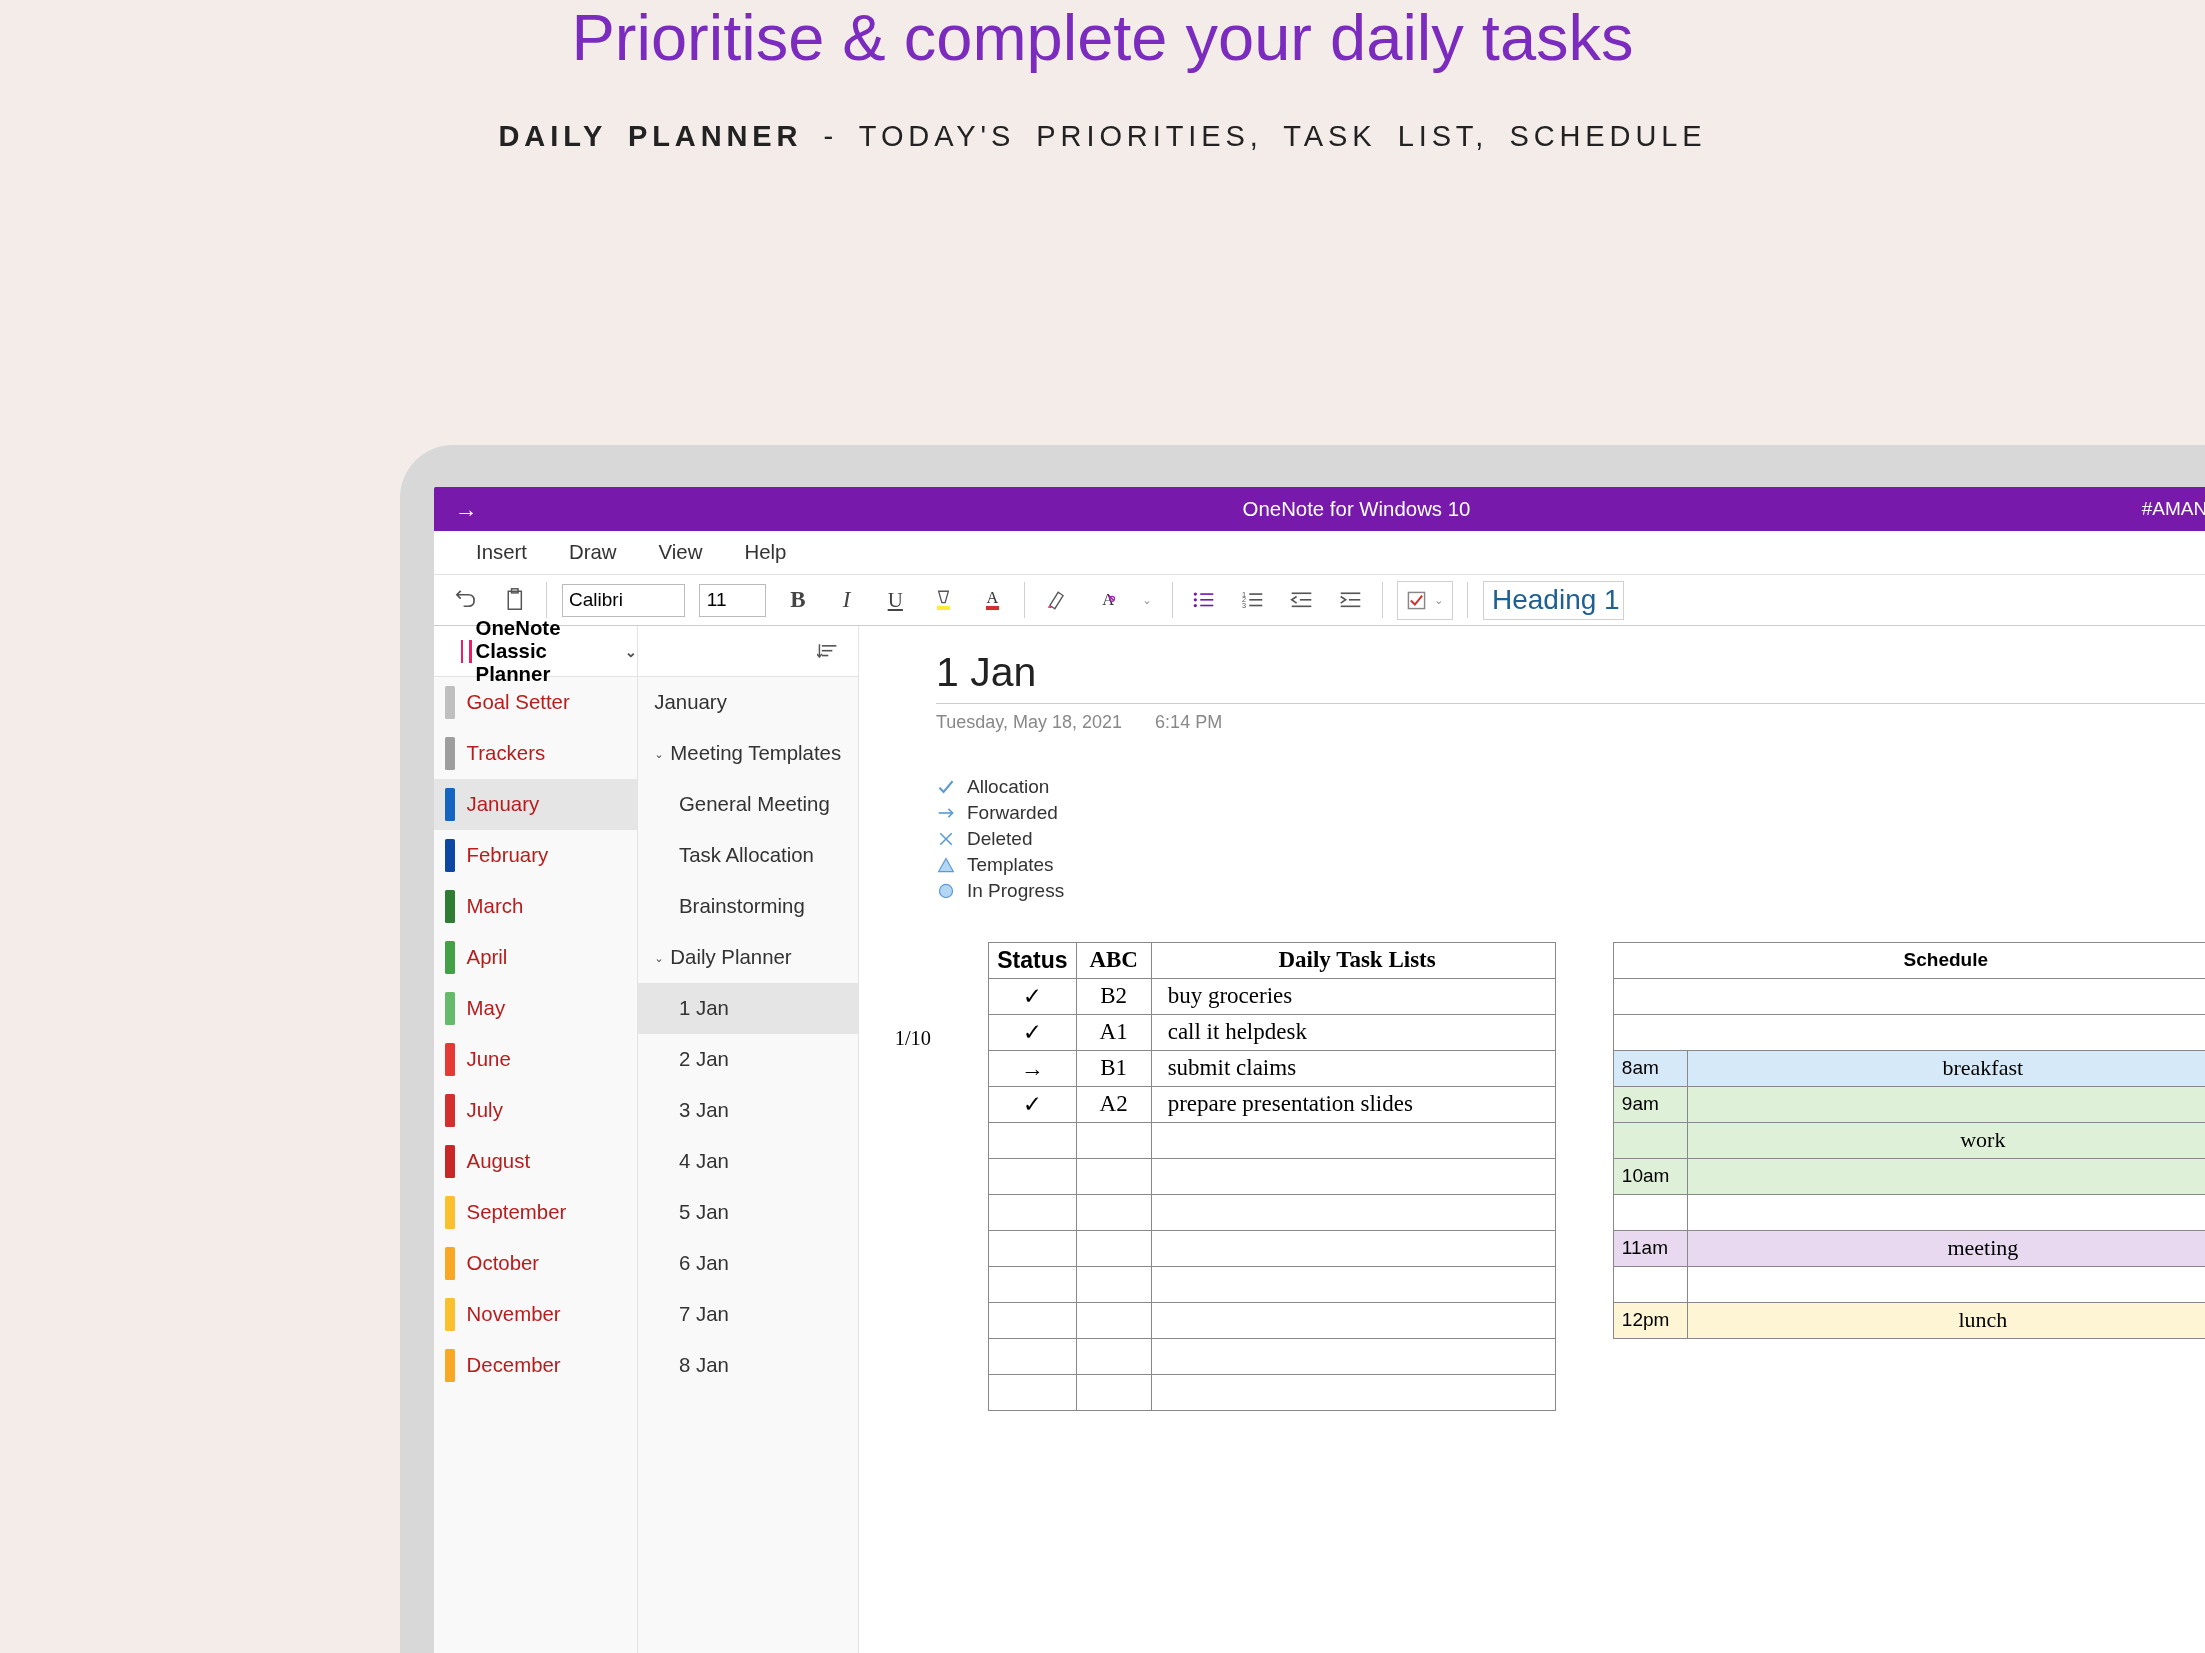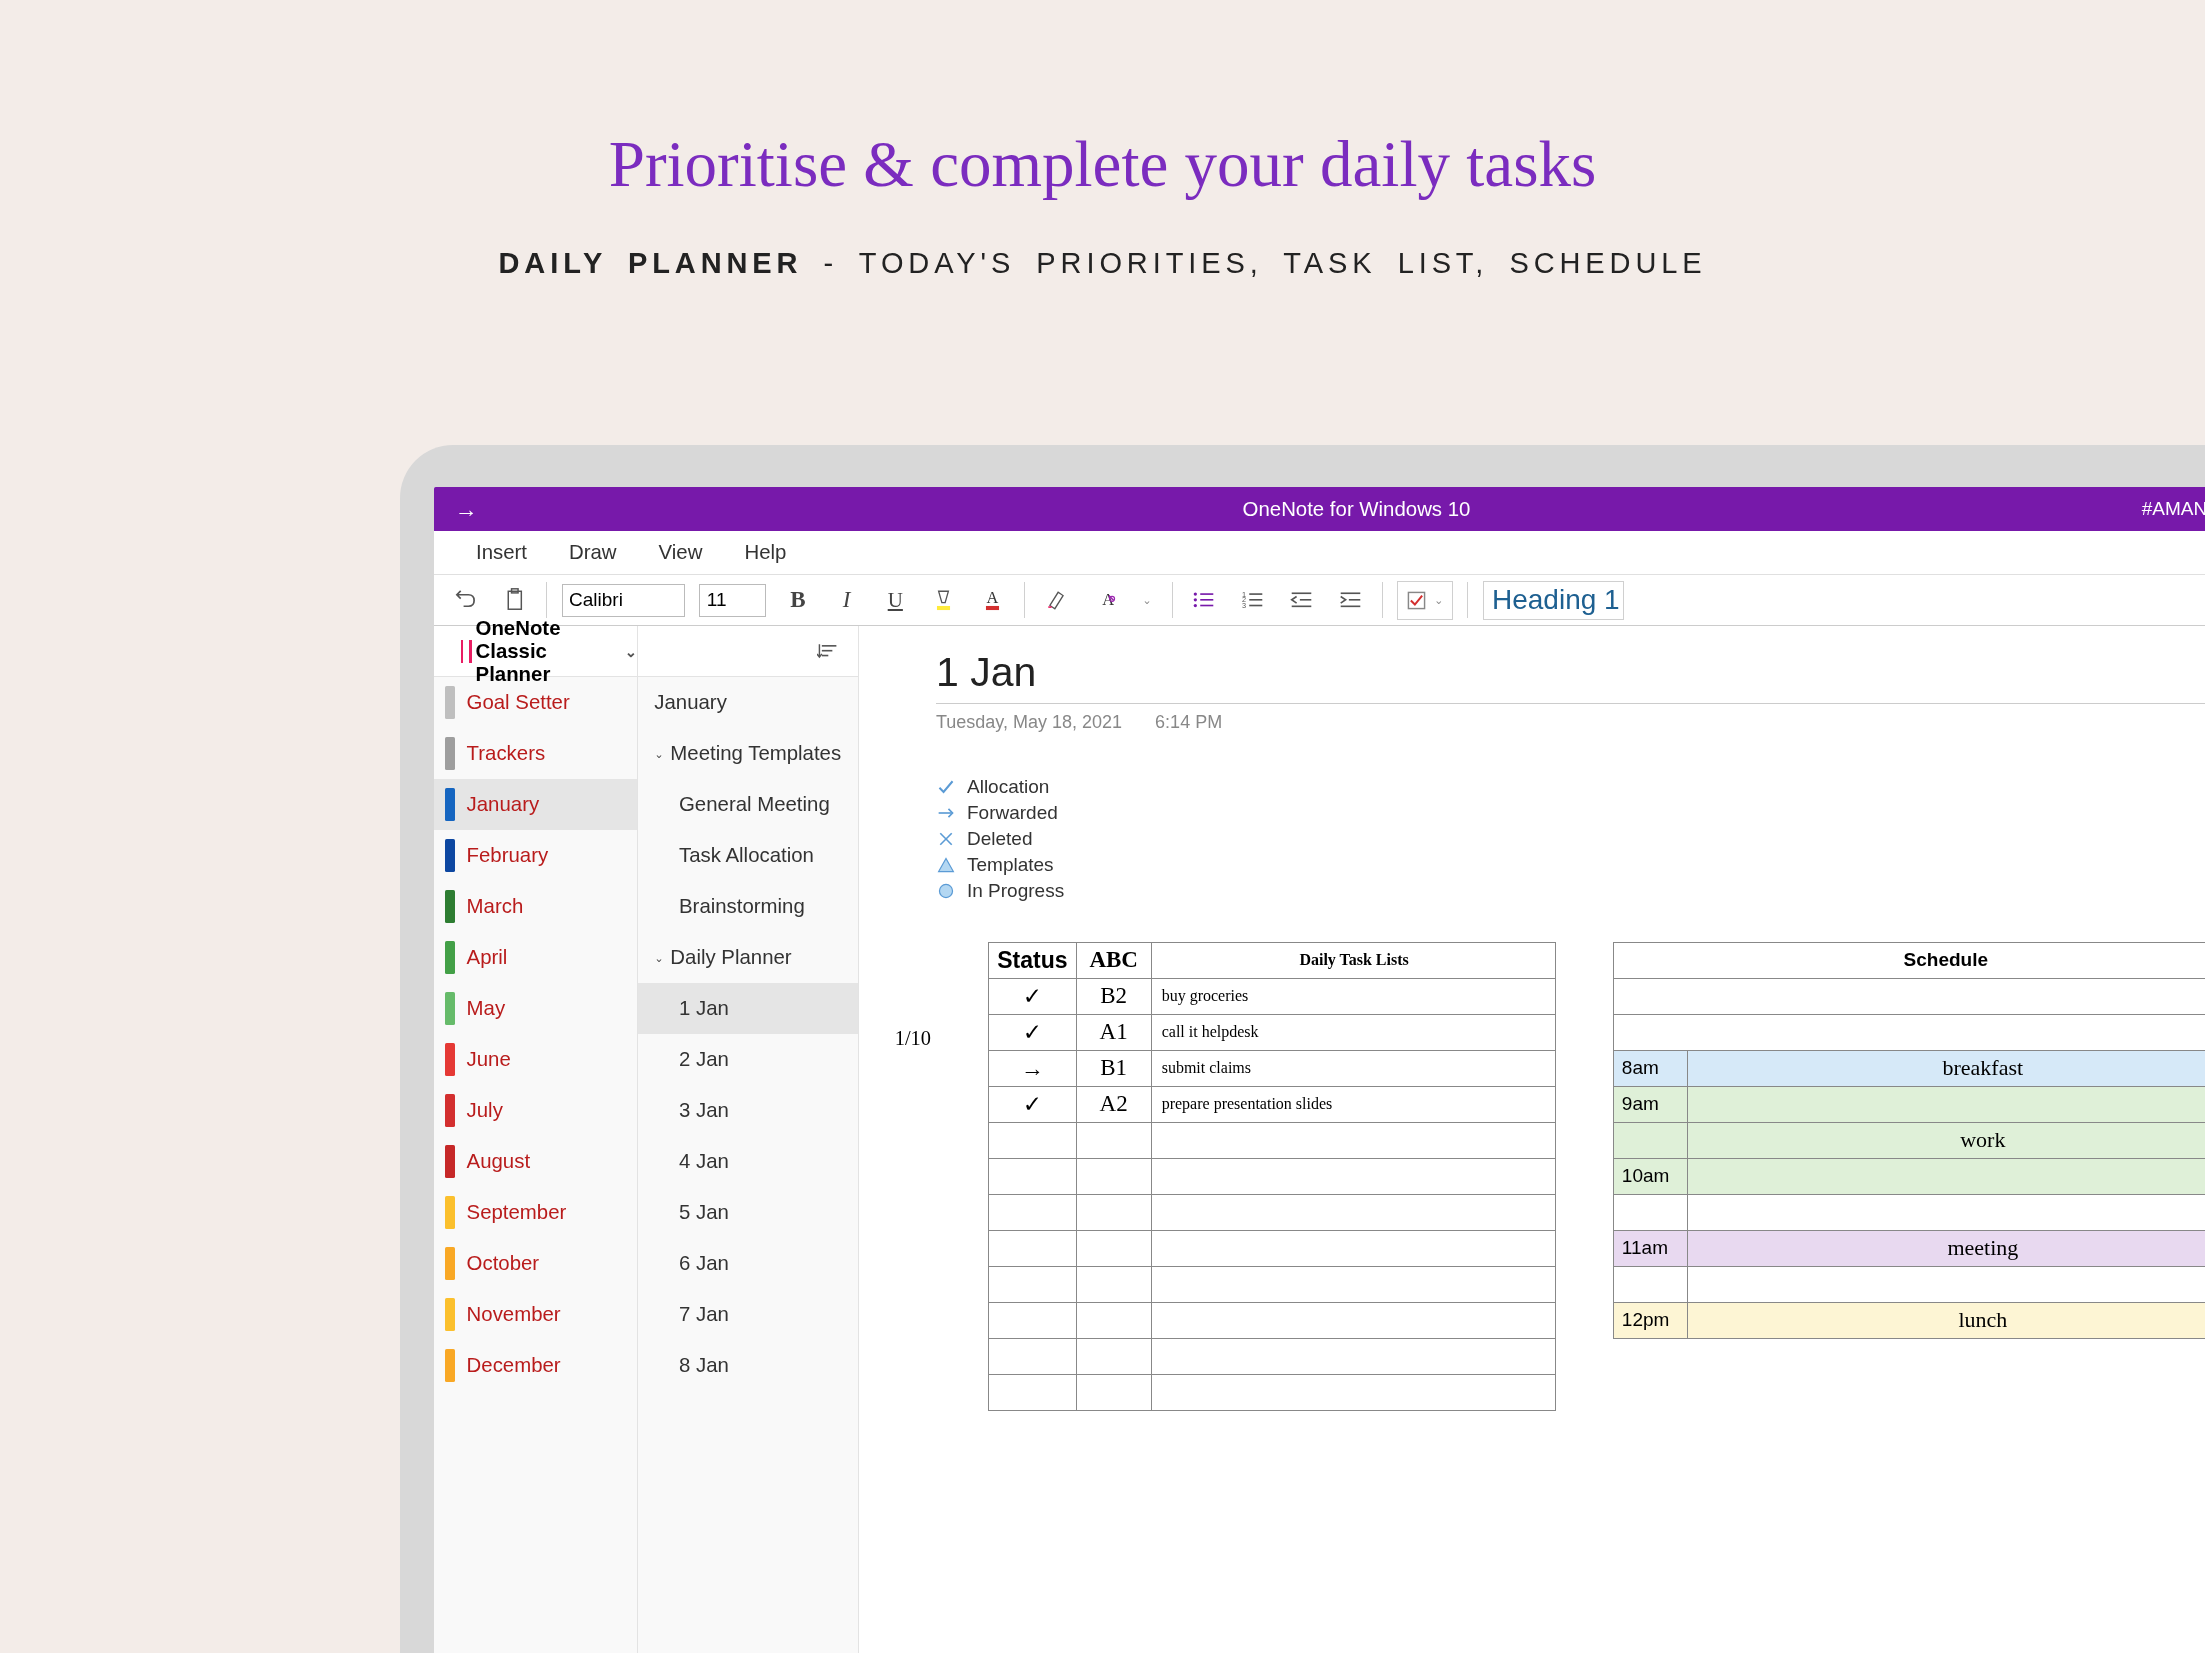--- a/index.html
+++ b/index.html
@@ -9,23 +9,21 @@
       width: 2205px;
       height: 1654px;
       overflow: hidden;
     }
     
     .promo-title {
       text-align: center;
       font-size: 65px;
       font-weight: 500;
       color: #7b2cbf;
-      padding-top: 127px;
       padding-bottom: 45px;
-      font-family: Liberation Serif, serif;
     }
     
     .promo-subtitle {
       text-align: center;
       font-size: 29px;
       letter-spacing: 4.9px;
       word-spacing: 8.2px;
       color: #222;
       padding-bottom: 82px;
       font-family: "Segoe UI", Arial, sans-serif;
@@ -249,21 +247,21 @@
       font-size: 19.6px;
     }
     .task-table th, .task-table td {
       border: 0.8px solid #888;
       padding: 2.5px 8.2px;
       height: 36px;
     }
     .task-table th { font-weight: 700; text-align: center; }
     .task-table .col-status { width: 78px; text-align: center; font-size: 23px; }
     .task-table .col-abc { width: 75px; text-align: center; font-family: "Segoe Script", cursive; font-size: 23px; }
-    .task-table .col-task { width: 404px; font-family: "Segoe Script", cursive; font-size: 16px; padding-left: 10px; margin-left: 32px; }
+    .task-table .col-task { width: 404px; font-family: "Segoe Script", cursive; font-size: 23px; padding-left: 16px; margin-left: 32px; }
     
     .schedule-wrap { flex: 1; }
     .schedule-table {
       border-collapse: collapse;
       font-size: 19px;
       width: 100%;
     }
     .schedule-table th, .schedule-table td {
       border: 0.8px solid #888;
       height: 36px;

